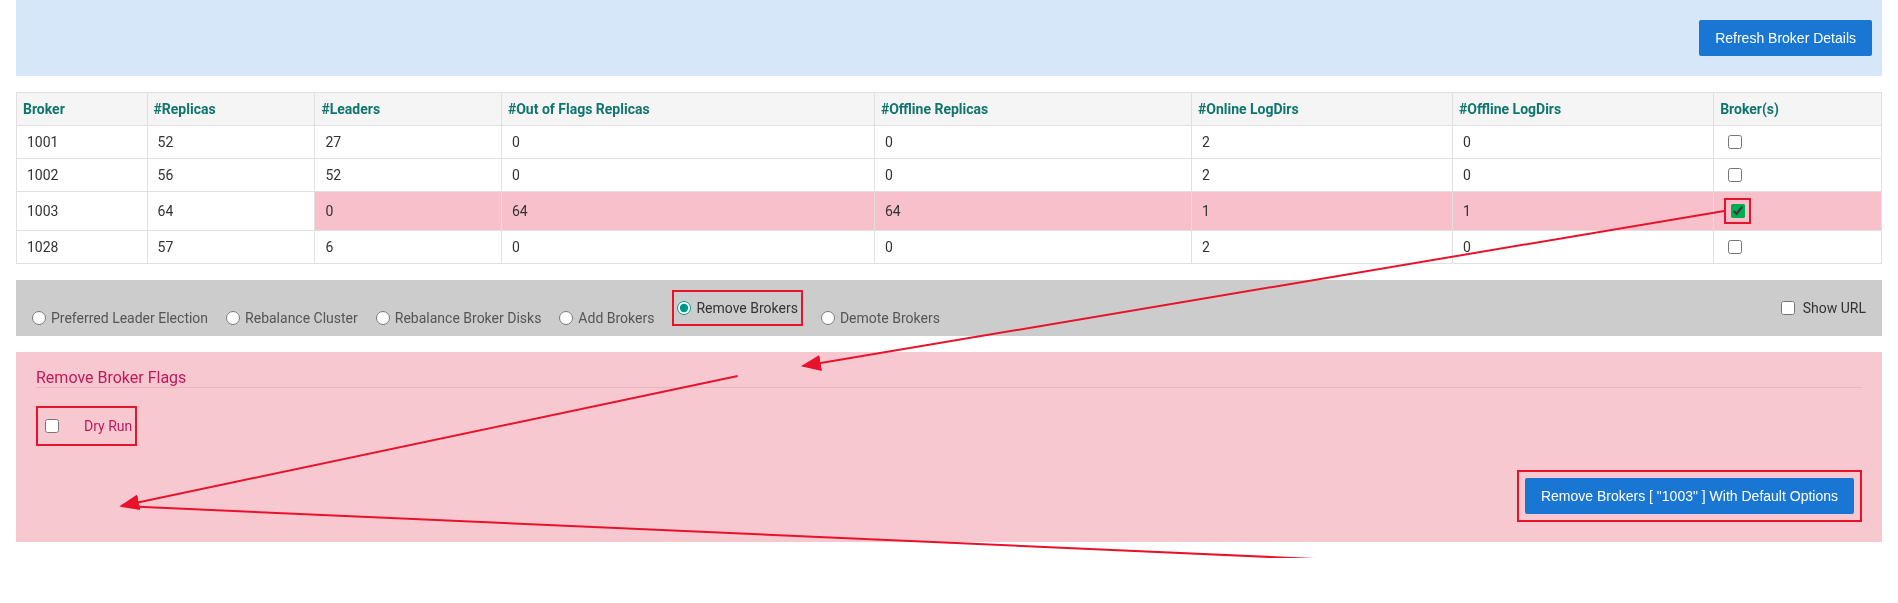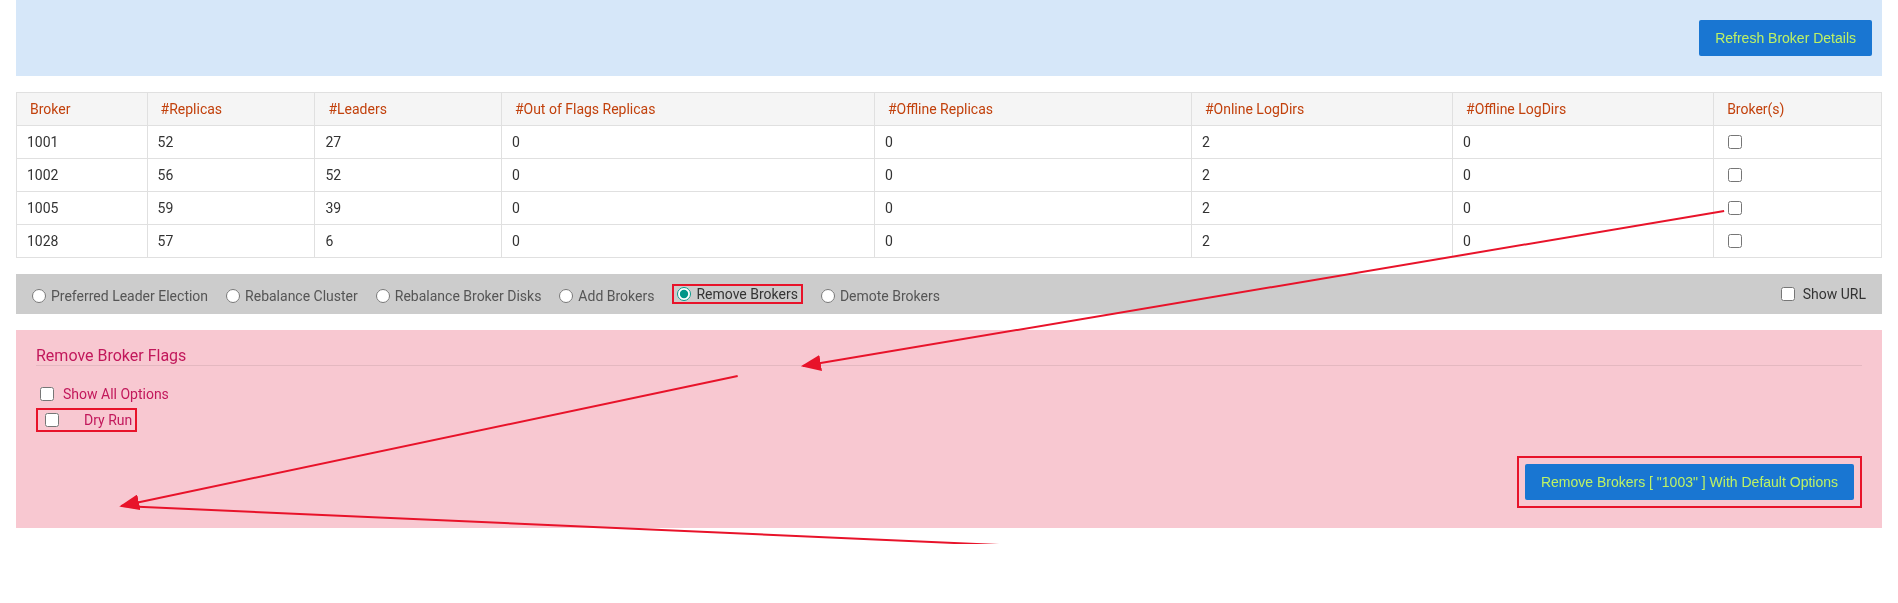--- a/index.html
+++ b/index.html
@@ -16,41 +16,41 @@
   }
   .top-bar {
     background: #d6e7f9;
     padding: 20px 10px;
     display: flex;
     justify-content: flex-end;
     margin-bottom: 16px;
   }
   .btn-primary {
     background: #1976d2;
-    color: #bef264;
+    color: #ffffff;
     border: none;
     padding: 10px 16px;
     font-size: 14px;
     cursor: pointer;
     border-radius: 2px;
   }
   table.broker-table {
     width: 100%;
     border-collapse: collapse;
     border: 1px solid #e0e0e0;
     margin-bottom: 16px;
   }
   table.broker-table th {
     background: #f5f5f5;
     text-align: left;
-    padding: 8px 13px;
-    font-weight: 400;
+    padding: 8px 6px;
+    font-weight: 700;
     border: 1px solid #e0e0e0;
     font-size: 14px;
-    color: #c2410c;
+    color: #0f766e;
   }
   table.broker-table td {
     padding: 6px 10px;
     border: 1px solid #e0e0e0;
     font-size: 14px;
     color: #333;
   }
   td.pink, th.pink {
     background: #f7c0cb;
   }
@@ -132,21 +132,21 @@
     color: #c2185b;
   }
   .flags-bottom {
     display: flex;
     justify-content: flex-end;
     margin-top: 24px;
   }
   
   .hl-red {
     border: 2px solid #e8132a;
-    padding: 0 3px;
+    padding: 8px 3px;
     display: inline-flex;
     align-items: center;
     gap: 5px;
   }
   .hl-red-box {
     border: 2px solid #e8132a;
   }
   .svg-overlay {
     position: absolute;
     top: 0; left: 0;
@@ -195,28 +195,30 @@
             <td>1002</td>
             <td>56</td>
             <td>52</td>
             <td>0</td>
             <td>0</td>
             <td>2</td>
             <td>0</td>
             <td class="checkbox-cell"><span><input type="checkbox" class="cb" style=""></span></td>
           </tr>
           <tr>
-            <td>1005</td>
-            <td>59</td>
-            <td>39</td>
-            <td>0</td>
-            <td>0</td>
-            <td>2</td>
-            <td>0</td>
-            <td class="checkbox-cell"><span><input type="checkbox" class="cb" style=""></span></td>
+            <td>1003</td>
+            <td>64</td>
+            <td class="pink">0</td>
+            <td class="pink">64</td>
+            <td class="pink">64</td>
+            <td class="pink">1</td>
+            <td class="pink">1</td>
+            <td class="checkbox-cell pink"><span class="hl-red" id="checked-cb-wrap" style="padding: 1px;">
+                <input type="checkbox" class="cb cb-green" checked="" style="">
+              </span></td>
           </tr>
           <tr>
             <td>1028</td>
             <td>57</td>
             <td>6</td>
             <td>0</td>
             <td>0</td>
             <td>2</td>
             <td>0</td>
             <td class="checkbox-cell"><span><input type="checkbox" class="cb" style=""></span></td>
@@ -257,26 +259,20 @@
       <label class="show-url">
         <input type="checkbox" class="cb" style=""> 
             <span>Show URL</span>
       </label>
     </div>
   </div>
 
   <div class="flags-panel">
     <div class="flags-title">Remove Broker Flags</div>
     <hr class="flags-divider">
-    <div class="flag-row">
-      <label style="display:inline-flex;align-items:center;gap:6px;">
-        <input type="checkbox" class="cb" style=""> 
-            <span>Show All Options</span>
-      </label>
-    </div>
     <div class="flag-row">
       <span class="hl-red" id="dry-run-wrap">
         <label style="display:inline-flex;align-items:center;gap:22px;">
           <input type="checkbox" class="cb" style=""> 
               <span>Dry Run</span>
         </label>
       </span>
     </div>
     <div class="flags-bottom">
       <span class="hl-red-box" id="submit-wrap" style="padding:6px;">

